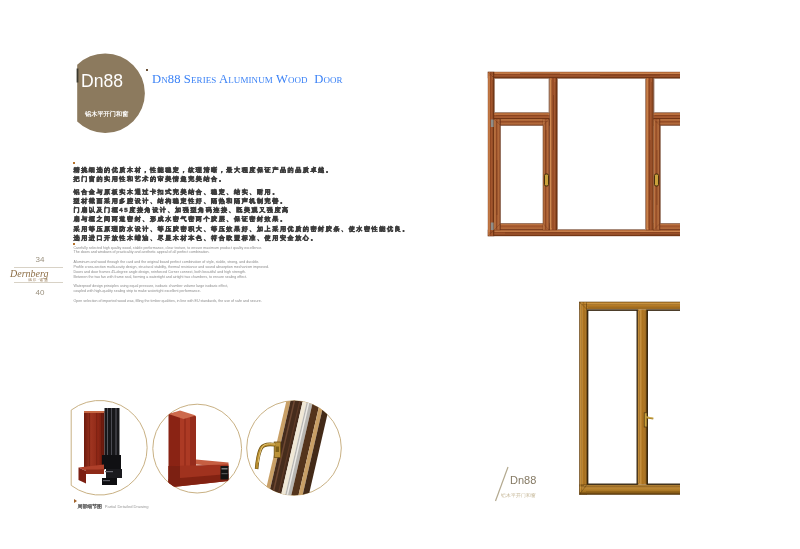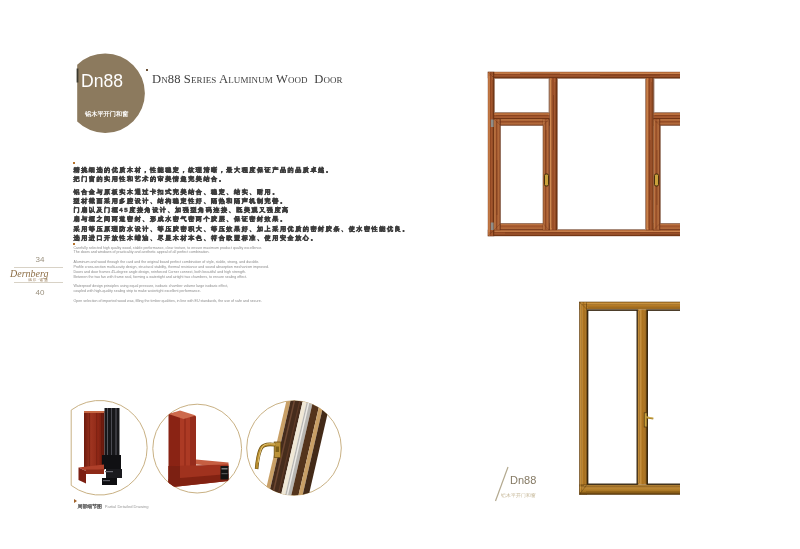--- a/index.html
+++ b/index.html
@@ -13,21 +13,21 @@
 
 <svg class="abs" style="left:60px;top:48px;" width="95" height="92" viewBox="0 0 95 92">
   <path d="M17.2 16.8 A39.8 39.8 0 1 1 17.2 73.6 Z" fill="#8c7a5e"></path>
   <rect x="16.6" y="20.5" width="1.8" height="14" fill="#3c3a2f"></rect>
   <text x="21" y="38.5" font-size="19" textLength="42" lengthAdjust="spacingAndGlyphs" fill="#ffffff" font-family="Liberation Sans,sans-serif">Dn88</text>
   <text x="25" y="67.5" font-size="6.2" font-weight="bold" fill="#ffffff" font-family="Liberation Sans,sans-serif">铝木平开门和窗</text>
 </svg>
 
 <div class="abs" style="left:146px;top:69px;width:2.4px;height:2.4px;background:#6b5138;"></div>
 
-<div class="abs" style="left:152px;top:71.5px;font-family:'Liberation Serif',serif;font-variant:small-caps;font-size:12.6px;letter-spacing:0.1px;color:#404040;">Dn88 Series Aluminum Wood&nbsp; Door</div>
+<div class="abs" style="left:152px;top:71.5px;font-family:'Liberation Serif',serif;font-variant:small-caps;font-size:12.6px;letter-spacing:0.1px;color:#3b82f6;">Dn88 Series Aluminum Wood&nbsp; Door</div>
 
 <div class="abs" style="left:72.5px;top:161.5px;width:2.6px;height:2.6px;background:#b5722c;"></div>
 
 <div class="abs" style="left:73.5px;top:164.5px;width:400px;font-size:6.1px;line-height:9.3px;color:#3d3d3d;font-weight:bold;letter-spacing:1.55px;-webkit-text-stroke:0.5px #3d3d3d;">
 精挑细选的优质木材，性能稳定，纹理清晰，最大程度保证产品的品质卓越。<br>
 把门窗的实用性和艺术的审美情趣完美结合。
 <div style="height:3.5px;"></div>
 铝合金与原板实木通过卡扣式完美结合、稳定、结实、耐用。<br>
 型材截面采用多腔设计、结构稳定性好、隔热和隔声机制完善。<br>
 门扇以及门框45度接角设计、加强型角码连接、既美观又强度高<br>

